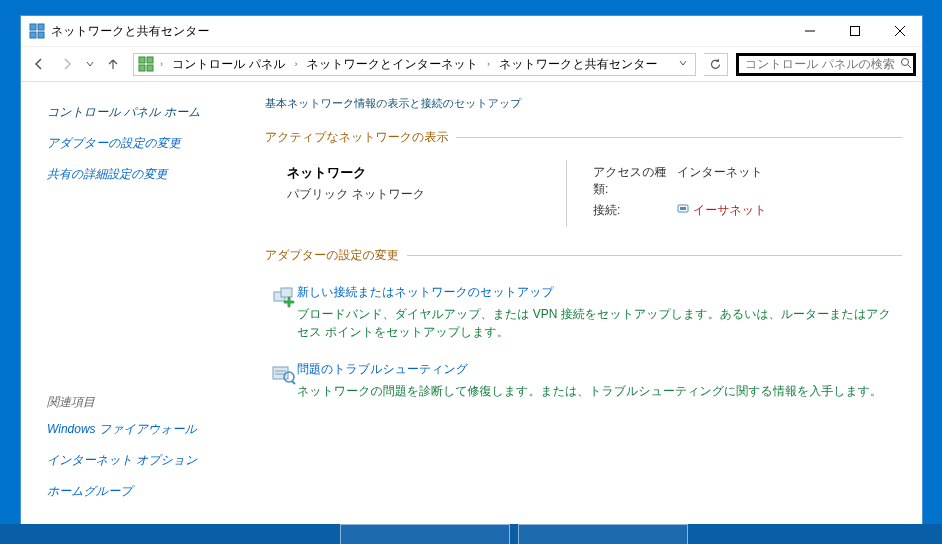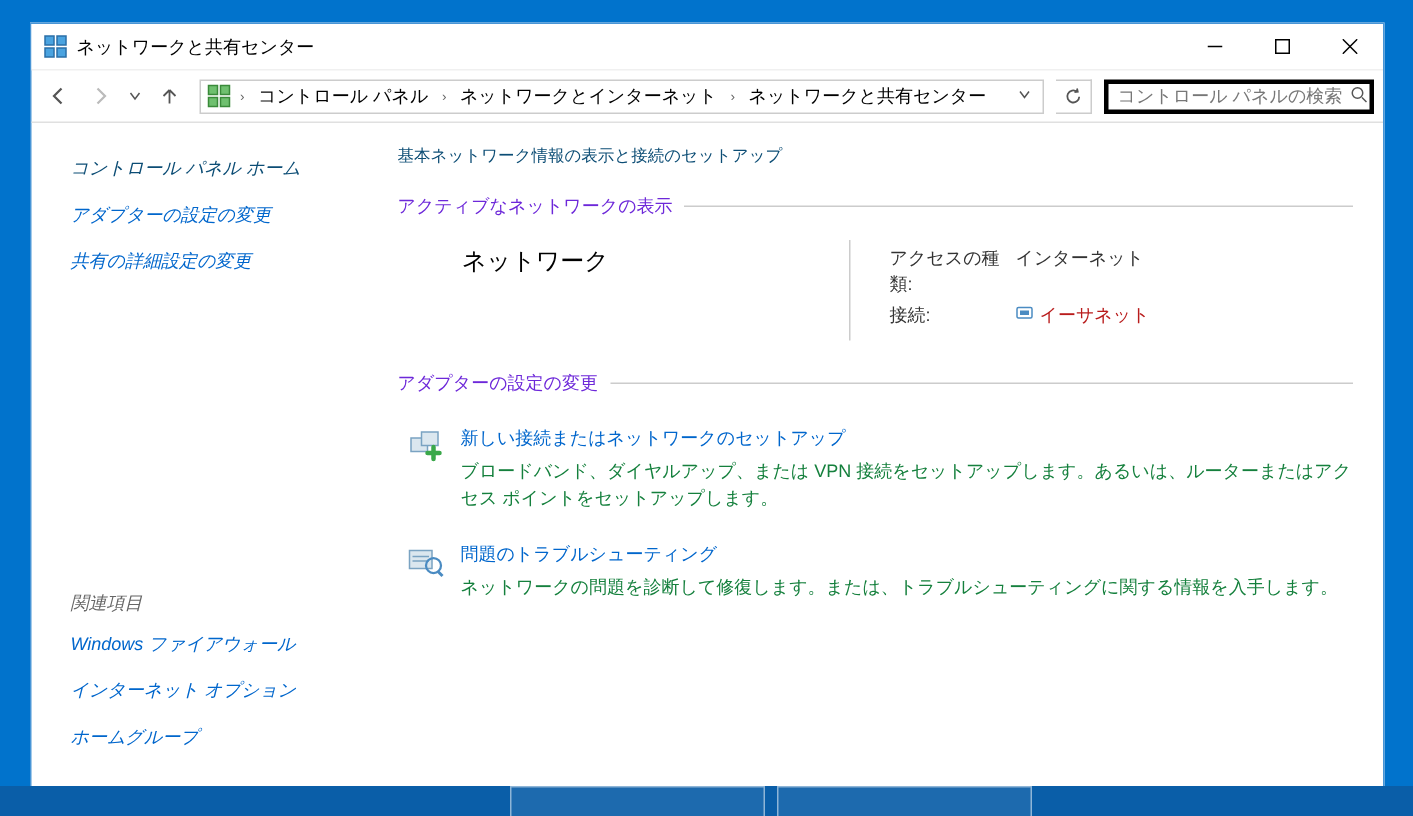--- a/index.html
+++ b/index.html
@@ -124,53 +124,52 @@
     flex: 1;
     padding: 14px 20px 10px 28px;
   }
   .main-title {
     color: #0c4d75;
     font-size: 11px;
     margin-bottom: 18px;
   }
   .fieldset-label {
     font-size: 12px;
-    color: #6d28d9;
+    color: #a16207;
     display:flex;
     align-items:center;
     gap:8px;
     margin-bottom: 14px;
   }
   .fieldset-label::after{
     content:"";
     flex:1;
     height:1px;
     background:#ccc;
   }
   .network-row{
     display:flex;
     padding: 0 0 20px 22px;
   }
   .net-left{
     width: 280px;
     border-right: 1px solid #ccc;
     padding: 4px 0;
   }
-  .net-name{font-weight:normal;font-size:16px;margin-bottom:4px;margin-left:21px;}
+  .net-name{font-weight:bold;font-size:13px;margin-bottom:4px;}
   .net-type{font-size:12px;color:#333;}
   .net-right{
     padding: 4px 0 4px 26px;
   }
   .kv{display:flex;font-size:12px;margin-bottom:4px;}
   .kv .k{width:84px;color:#333;}
   .kv .v{color:#333;}
   .kv .v.link{color:#b91c1c;cursor:pointer;display:flex;align-items:center;gap:4px;}
   .settings-item{
     display:flex;
-    gap:10px;
     padding: 6px 0 14px 6px;
     align-items:flex-start;
     justify-content:center;
   }
   .settings-icon{
     width:26px;height:26px;flex-shrink:0;
     display:flex;align-items:center;justify-content:center;
   }
   .settings-text{flex:1;}
   .settings-link{color:#0066cc;font-size:12px;cursor:pointer;margin-bottom:4px;display:block;}
@@ -298,20 +297,21 @@
 
     <div class="main">
       <div class="main-title">基本ネットワーク情報の表示と接続のセットアップ</div>
 
       <div class="fieldset-label">
         <span>アクティブなネットワークの表示</span>
       </div>
       <div class="network-row">
         <div class="net-left">
           <div class="net-name">ネットワーク</div>
+          <div class="net-type">パブリック ネットワーク</div>
         </div>
         <div class="net-right">
           <div class="kv">
             <span class="k">アクセスの種類:</span>
             <span class="v">インターネット</span>
           </div>
           <div class="kv">
             <span class="k">接続:</span>
             <span class="v link">
               <span>

